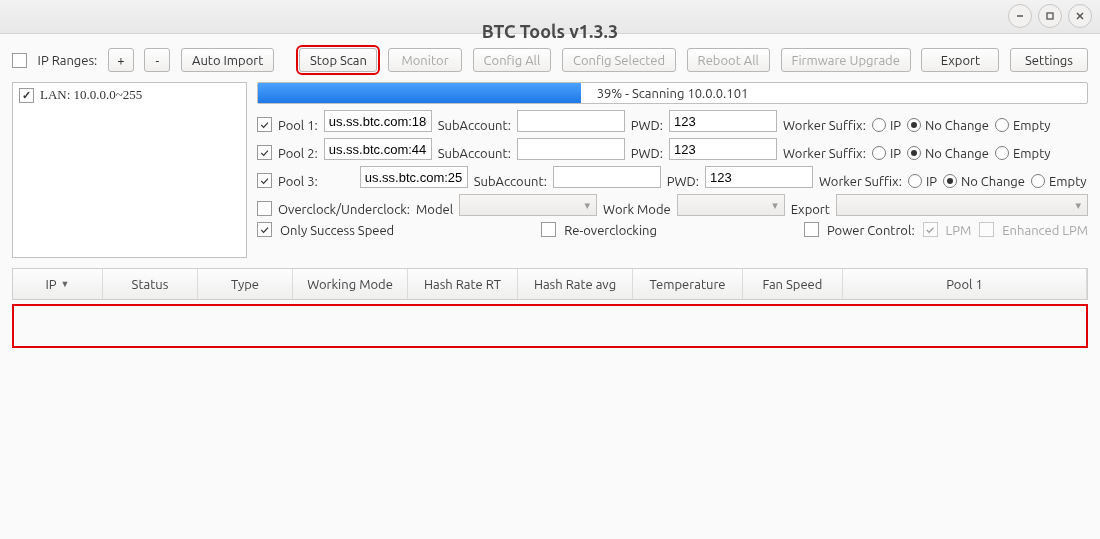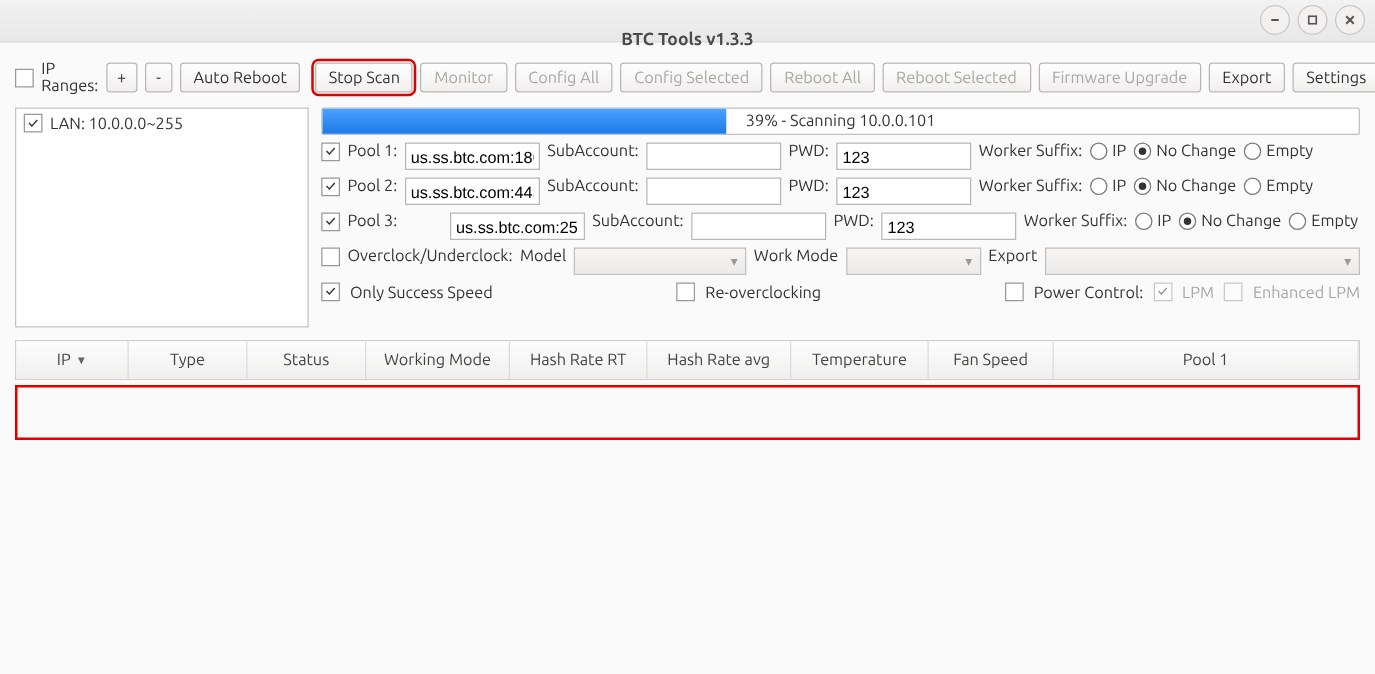--- a/index.html
+++ b/index.html
@@ -15,21 +15,21 @@
   }
   .titlebar {
     height: 34px;
     background: linear-gradient(#f2f2f2,#e8e8e8);
     border-bottom: 1px solid #d6d6d6;
     display: flex;
     align-items: center;
     justify-content: center;
     position: relative;
   }
-  .titlebar .title { font-weight: 700; font-size: 14px; color:#4a4a4a;margin-top:28px; }
+  .titlebar .title { font-weight: 700; font-size: 18px; color:#4a4a4a;margin-top:28px; }
   .win-controls { position: absolute; right: 8px; top: 4px; display:flex; gap:6px;}
   .win-btn {
     width: 24px; height:24px; border-radius:50%;
     background:#f2f1f0; border:1px solid #c8c7c6;
     display:flex; align-items:center; justify-content:center;
     font-size:12px; color:#555; cursor:pointer;
   }
   .toolbar {
     display:flex; align-items:center; gap:6px;
     padding: 14px 12px 6px 12px;
@@ -46,28 +46,28 @@
     cursor:pointer; white-space:nowrap; height:24px; display:inline-flex; align-items:center; justify-content:center;
   }
   .btn.small { padding:3px 8px; width:26px;}
   .btn.disabled { color:#a9a8a6; cursor:default;}
   .highlight-red { outline:2px solid #e00000; outline-offset:1px;}
   .middle {
     display:flex; gap:10px; padding:4px 12px 6px 12px;
   }
   .ip-panel {
     width:235px; height:176px; border:1px solid #c4c3c2; background:#fff;
-    padding:4px 6px; font-size:13px;
+    padding:4px 6px; font-size:13px;font-family:Liberation Serif, serif;
   }
   .ip-row { display:flex; align-items:center; gap:6px;}
   .right-panel { flex:1; display:flex; flex-direction:column; gap:6px;}
   .progress-wrap { border:1px solid #c1c0bf; background:#fff; height:22px; position:relative; border-radius:2px;text-decoration:underline;}
   .progress-fill { background:linear-gradient(#4aa3ff,#1e78e6); height:100%; width:39%;}
   .progress-text { position:absolute; top:0; left:0; right:0; height:100%; display:flex; align-items:center; justify-content:center; font-size:13px; color:#333;}
-  .pool-row { display:flex; align-items:flex-start; gap:6px; font-size:13px;}
+  .pool-row { display:flex; align-items:flex-end; gap:6px; font-size:13px;}
   .lbl { color:#333; }
   .input {
     border:1px solid #b8b7b6; background:#fff; height:22px; padding:2px 4px; font-size:13px;
   }
   .radio-dot { width:14px; height:14px; border-radius:50%; border:1px solid #7a7a7a; display:inline-flex; align-items:center; justify-content:center; background:#fff; flex-shrink:0;}
   .radio-dot.sel::after { content:""; width:6px; height:6px; border-radius:50%; background:#333;}
   .radio-lbl { display:inline-flex; align-items:center; gap:4px;}
   .combo {
     border:1px solid #c0bfbe; background:linear-gradient(#f6f5f4,#ecebea); height:22px;
     display:inline-flex; align-items:center; justify-content:flex-end; padding:0 6px; color:#999; font-size:11px;
@@ -106,28 +106,27 @@
         </svg>
       </div>
   </div>
 </div>
 
 <div class="toolbar">
   <span class="chk"></span>
   <span class="lbl">IP Ranges:</span>
   <span class="btn small">+</span>
   <span class="btn small">-</span>
-  <span class="btn">Auto Reboot</span>
+  <span class="btn">Auto Import</span>
   <span style="width:4px"></span>
   <span class="btn highlight-red" style="width:78px">Stop Scan</span>
   <span class="btn disabled" style="width:74px">Monitor</span>
   <span class="btn disabled">Config All</span>
   <span class="btn disabled">Config Selected</span>
   <span class="btn disabled">Reboot All</span>
-  <span class="btn disabled">Reboot Selected</span>
   <span class="btn disabled">Firmware Upgrade</span>
   <span class="btn" style="width:78px">Export</span>
   <span class="btn" style="width:78px">Settings</span>
 </div>
 
 <div class="middle">
   <div class="ip-panel">
     <div class="ip-row">
       <span class="chk checked"></span>
       <span>LAN: 10.0.0.0~255</span>
@@ -236,22 +235,22 @@
     </div>
   </div>
 </div>
 
 <div class="table-wrap">
   <div class="thead">
     <div class="th" style="width:90px">
         <span>IP</span>
         <span class="sort">▼</span>
       </div>
+    <div class="th" style="width:95px">Status</div>
     <div class="th" style="width:95px">Type</div>
-    <div class="th" style="width:95px">Status</div>
     <div class="th" style="width:115px">Working Mode</div>
     <div class="th" style="width:110px">Hash Rate RT</div>
     <div class="th" style="width:115px">Hash Rate avg</div>
     <div class="th" style="width:110px">Temperature</div>
     <div class="th" style="width:100px">Fan Speed</div>
     <div class="th" style="flex:1">Pool 1</div>
   </div>
 </div>
 
 <div class="table-body-redbox"></div>

